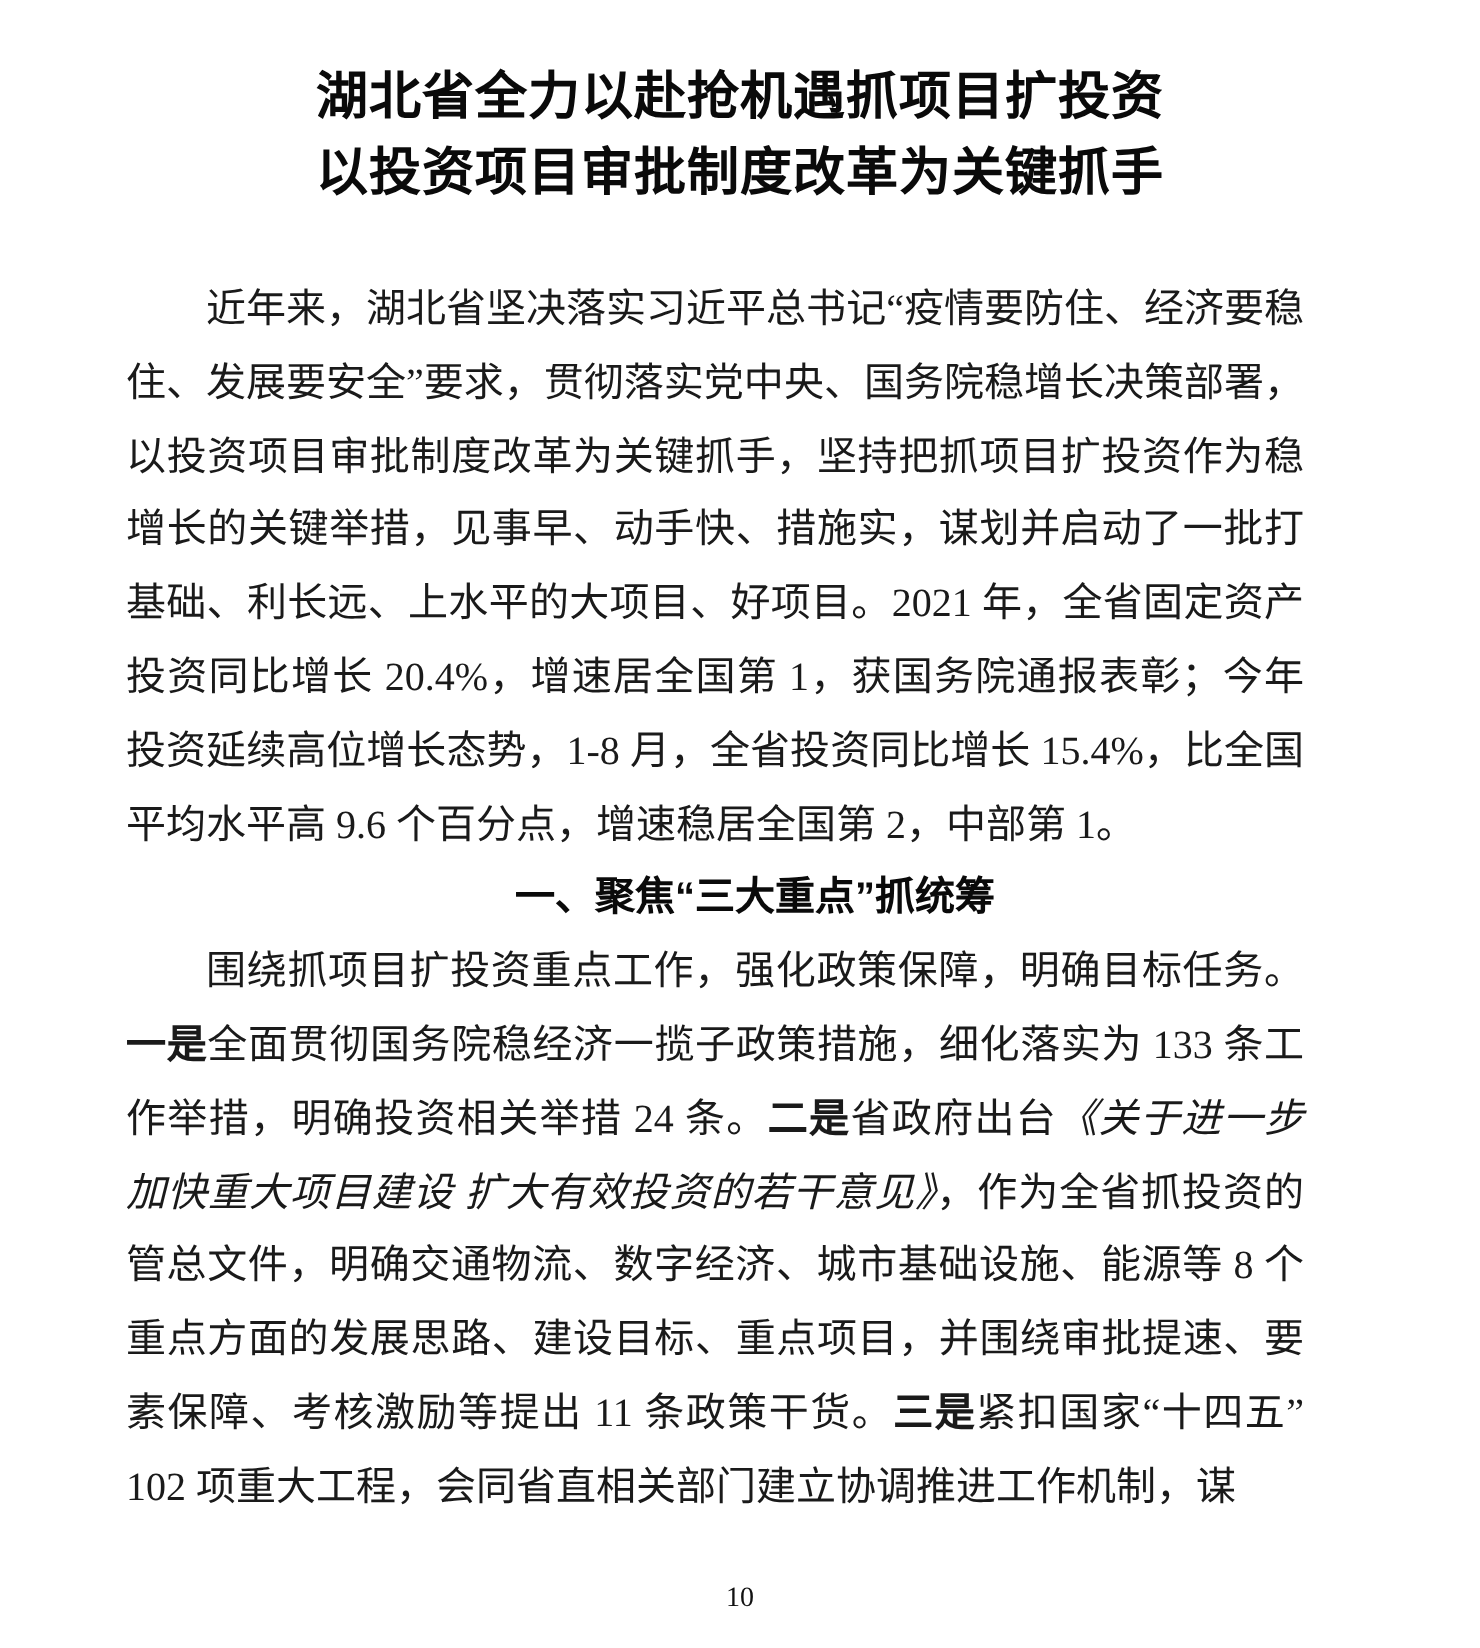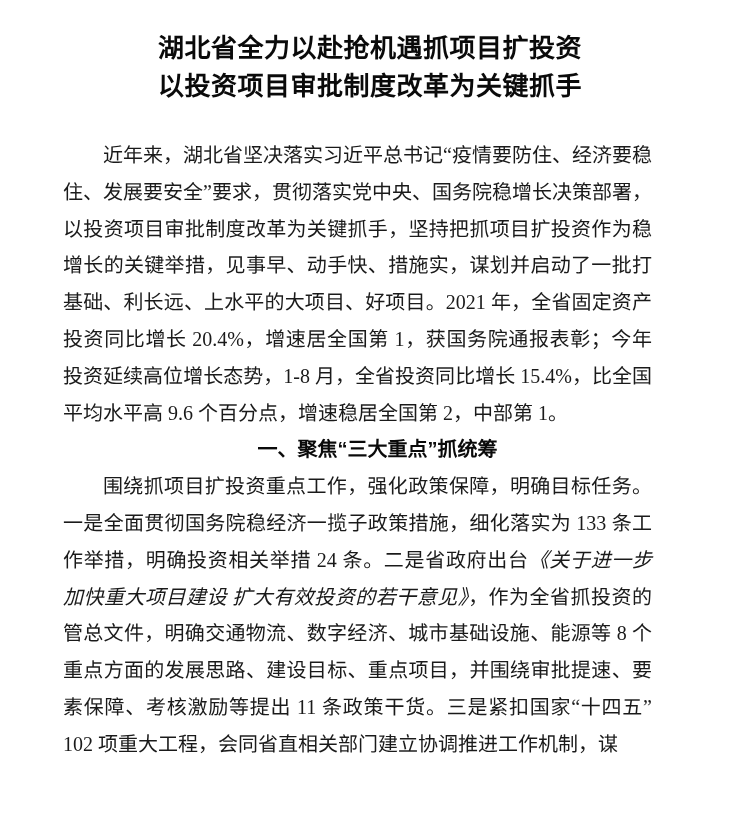--- a/index.html
+++ b/index.html
@@ -43,21 +43,21 @@
     margin: 0;
     font-size: 20px;
     line-height: 36.8px;
     font-weight: bold;
     text-indent: 2em;
     font-family: "Liberation Sans", sans-serif;
     color: #0a0a0a;
     text-align: center;
   }
   .em-label {
-    font-weight: normal;
+    font-weight: bold;
     font-family: "Liberation Sans", sans-serif;
   }
   .book-title {
     font-style: italic;
   }
   .page-footer {
     position: absolute;
     left: 0;
     right: 0;
     bottom: 16px;
@@ -81,14 +81,17 @@
   <div class="body-text">
 
     <p class="para"><span>近年来，湖北省坚决落实习近平总书记“疫情要防住、经济要稳住、发展要安全”要求，贯彻落实党中央、国务院稳增长决策部署，以投资项目审批制度改革为关键抓手，坚持把抓项目扩投资作为稳增长的关键举措，见事早、动手快、措施实，谋划并启动了一批打基础、利长远、上水平的大项目、好项目。2021 年，全省固定资产投资同比增长 20.4%，增速居全国第 1，获国务院通报表彰；今年投资延续高位增长态势，1-8 月，全省投资同比增长 15.4%，比全国平均水平高 9.6 个百分点，增速稳居全国第 2，中部第 1。</span></p>
 
     <h2 class="section-heading">一、聚焦“三大重点”抓统筹</h2>
 
     <p class="para"><span>围绕抓项目扩投资重点工作，强化政策保障，明确目标任务。</span><span class="em-label">一是</span><span>全面贯彻国务院稳经济一揽子政策措施，细化落实为 133 条工作举措，明确投资相关举措 24 条。</span><span class="em-label">二是</span><span>省政府出台</span><span class="book-title">《关于进一步加快重大项目建设 扩大有效投资的若干意见》</span><span>，作为全省抓投资的管总文件，明确交通物流、数字经济、城市基础设施、能源等 8 个重点方面的发展思路、建设目标、重点项目，并围绕审批提速、要素保障、考核激励等提出 11 条政策干货。</span><span class="em-label">三是</span><span>紧扣国家“十四五”102 项重大工程，会同省直相关部门建立协调推进工作机制，谋</span></p>
 
   </div>
 
+  <div class="page-footer">
+    <span>10</span>
+  </div>
 
 </div>
 
 </body></html>

